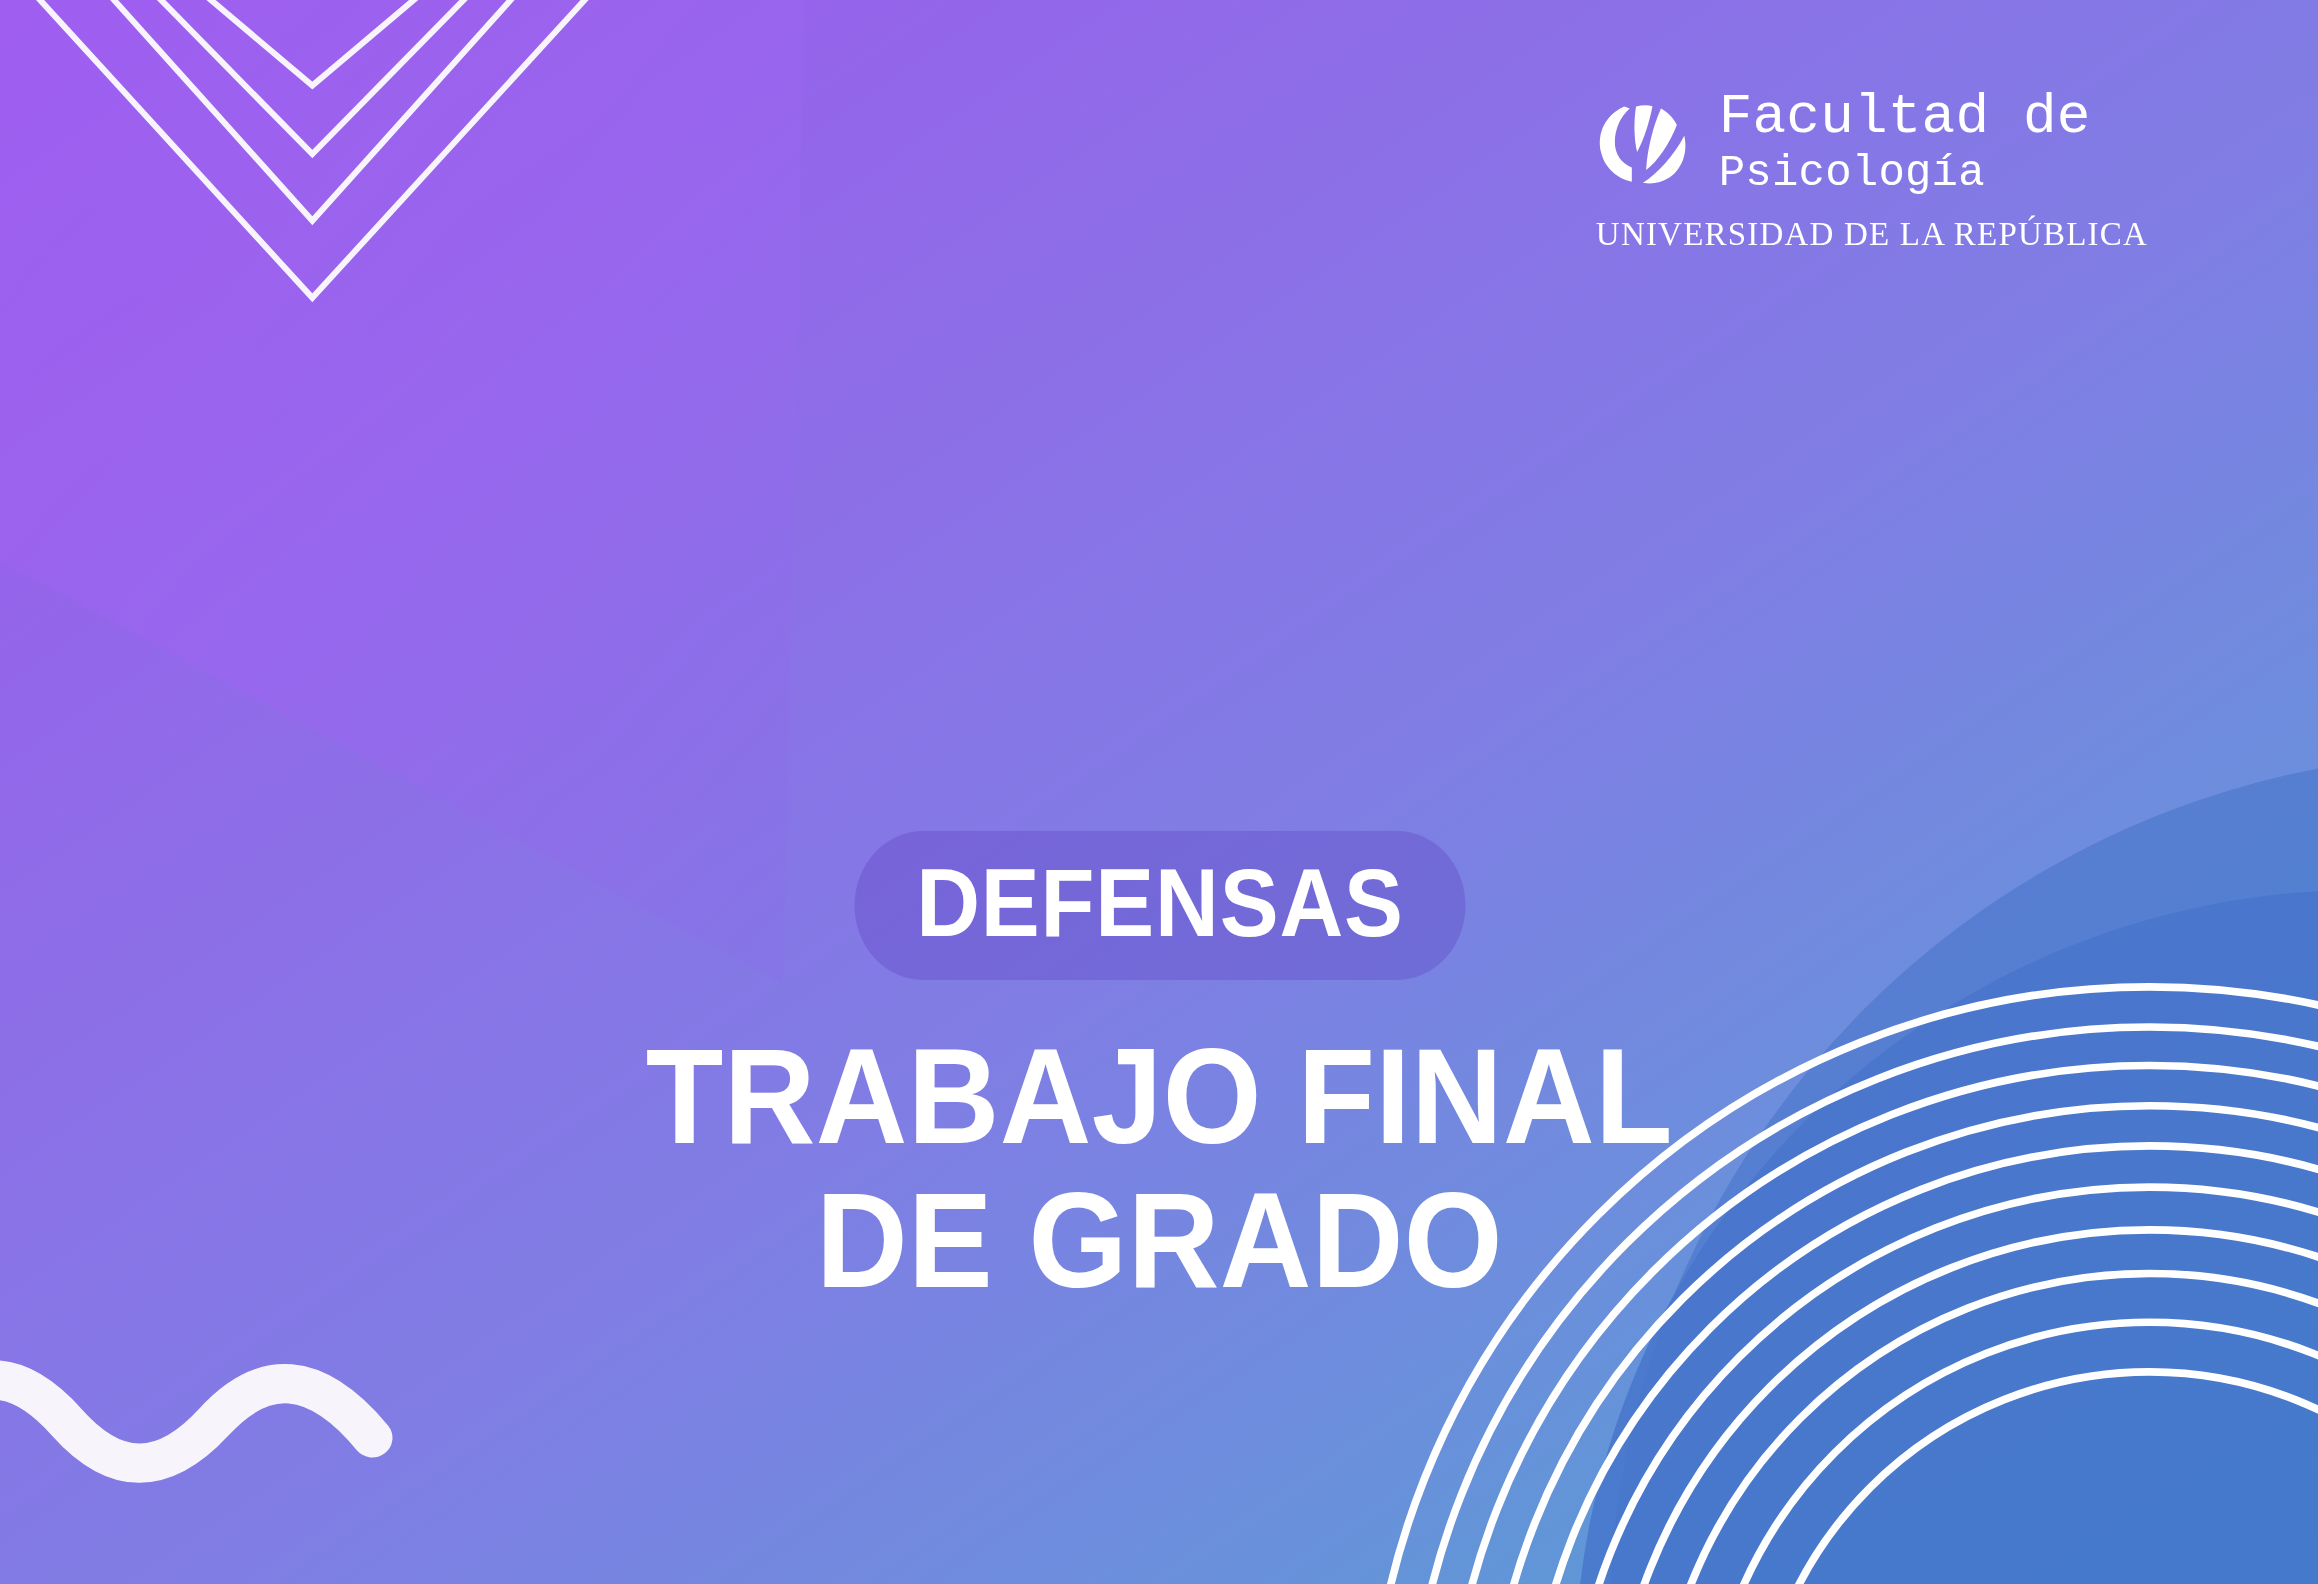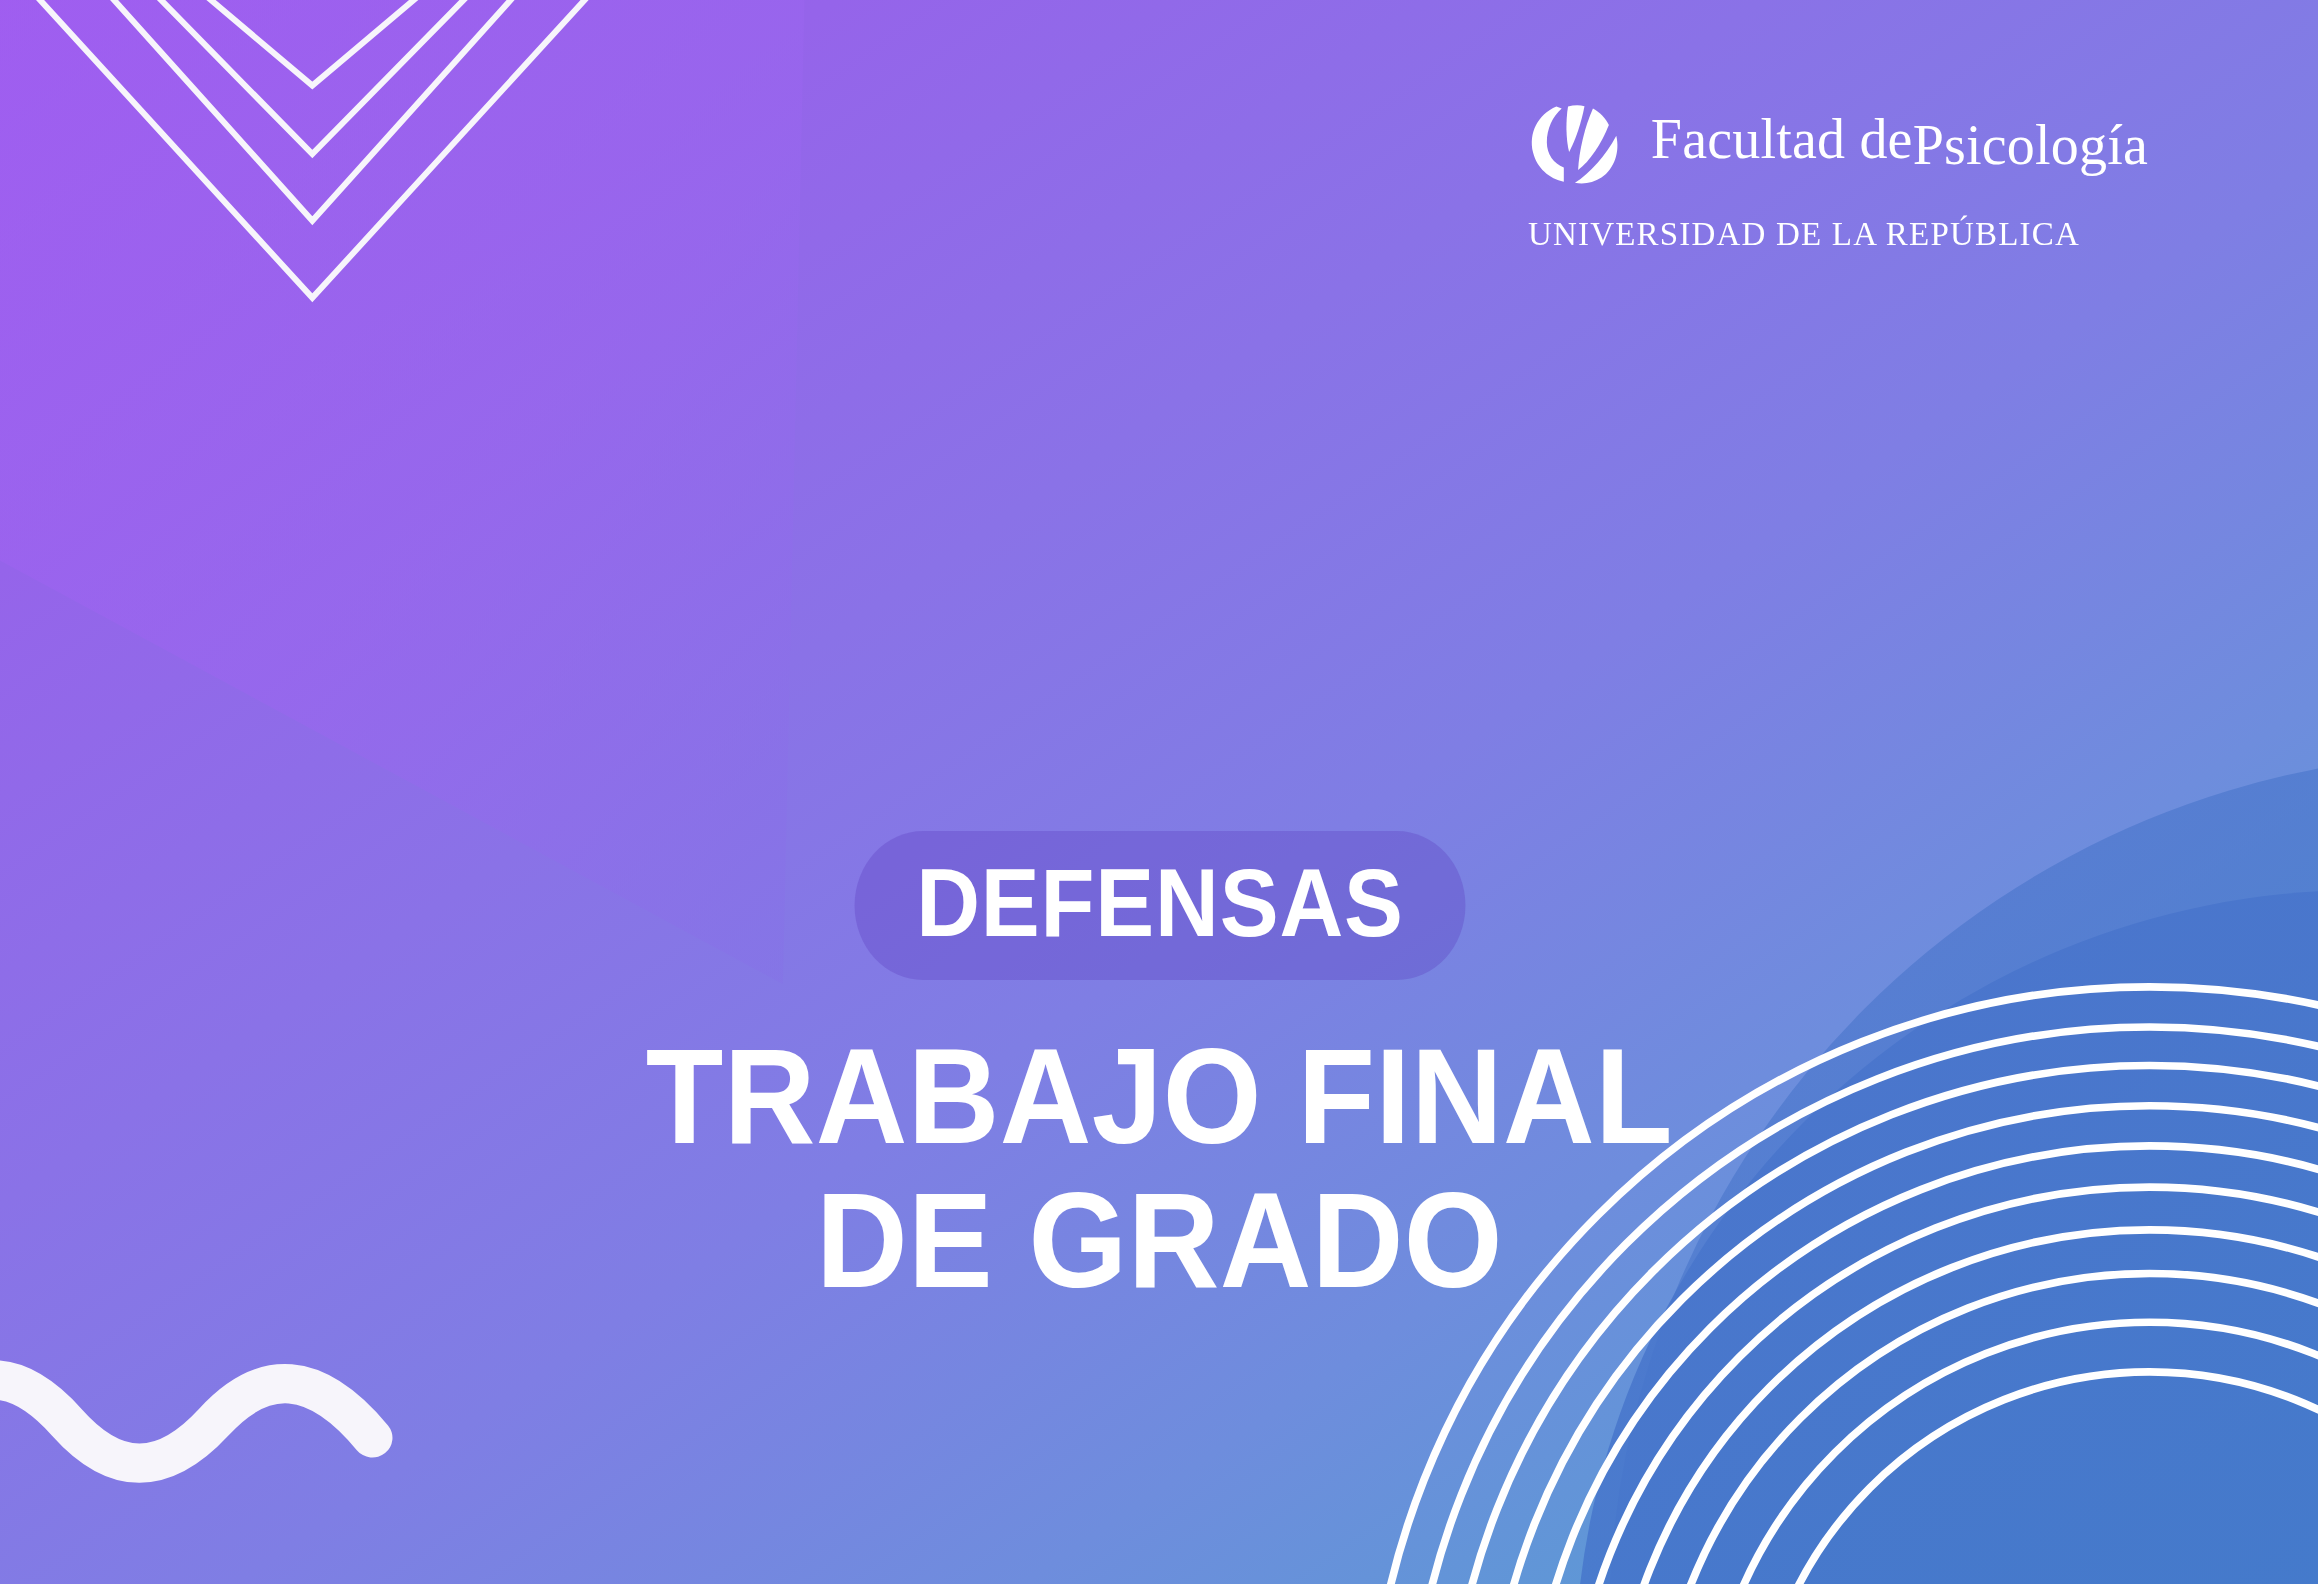--- a/index.html
+++ b/index.html
@@ -52,26 +52,27 @@
     gap: 22px;
   }
   .logo-mark {
     width: 106px;
     height: 106px;
     flex: 0 0 auto;
     display: block;
   }
   .logo-words {
     display: flex;
-    font-family: Liberation Serif, serif;
+    flex-direction: column;
+    font-family: Liberation Mono, monospace;
     color: #ffffff;
     line-height: 1.0;
   }
   .logo-words .l1 { font-size: 56px; letter-spacing: 0.2px; }
-  .logo-words .l2 { font-size: 56px; letter-spacing: 0.2px; margin-top: 5.1px; }
+  .logo-words .l2 { font-size: 44px; letter-spacing: 0.2px; margin-top: 5.1px; }
   .logo-sub {
     margin-top: 20.5px;
     margin-left: 5.1px;
     font-family: "Liberation Serif", "DejaVu Serif", serif;
     font-size: 33px;
     letter-spacing: 1.2px;
     color: #ffffff;
     white-space: nowrap;
   }
 

